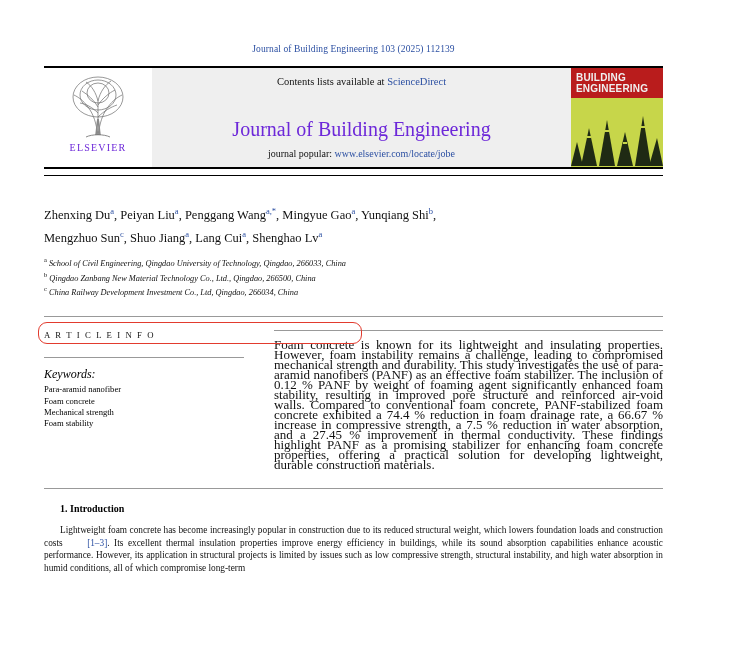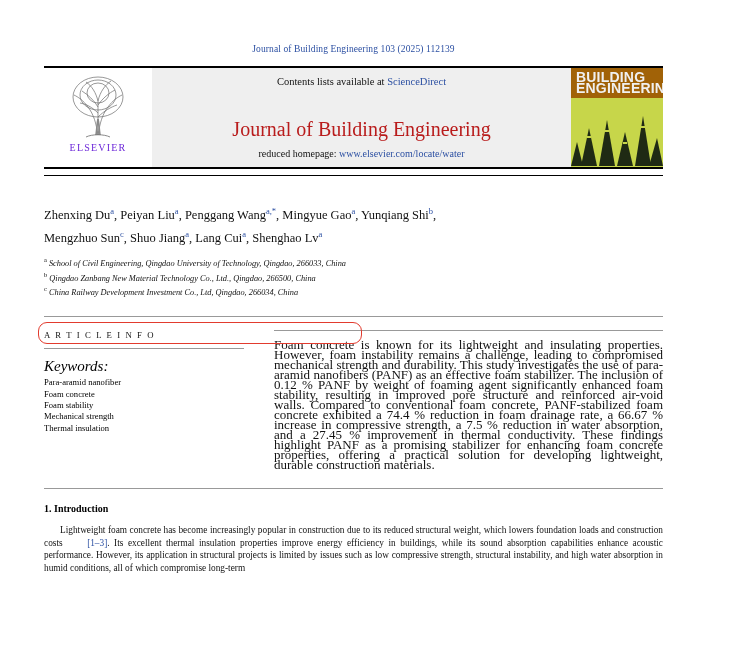--- a/index.html
+++ b/index.html
@@ -69,44 +69,44 @@
     padding: 8px 0 8px 0;
     box-sizing: border-box;
   }
   .contents-line {
     font-size: 10.5px;
     color: #111;
   }
   .contents-line a { color: #2b4fa2; text-decoration: none; }
   .journal-title {
     font-size: 20px;
-    color: #b91c1c;
+    color: #6d28d9;
     font-family: "Liberation Serif", serif;
     margin-top: 24px;
   }
   .homepage-line {
     font-size: 10px;
     color: #111;
   }
   .homepage-line a { color: #2b4fa2; text-decoration: none; }
   .cover-block {
     flex: 0 0 92px;
     width: 92px;
     background: #1d1d1d;
     position: relative;
     overflow: hidden;
   }
   .cover-top {
     position: absolute;
     top: 0; left: 0; right: 0;
     height: 30px;
-    background: #a16207;
+    background: #b91c1c;
     color: #f0f0f0;
     font-family: "Liberation Sans", sans-serif;
-    font-size: 14px;
+    font-size: 10px;
     font-weight: bold;
     line-height: 11px;
     padding: 4px 4px 0 5px;
     box-sizing: border-box;
     letter-spacing: 0.2px;
   }
   .cover-art {
     position: absolute;
     top: 30px; left: 0; right: 0; bottom: 0;
     background: #c8d64b;
@@ -172,25 +172,25 @@
     display: flex;
     gap: 30px;
   }
   .col-info { flex: 0 0 200px; }
   .col-abs  { flex: 1 1 auto; }
   .col-head {
     font-size: 8.7px;
     letter-spacing: 1.6px;
     color: #111;
     font-family: "Liberation Serif", serif;
-    margin-bottom: 8px;
+    margin-bottom: 17px;
   }
   .col-rule { border-top: 1px solid #999; margin-bottom: 9px; }
   .kw-title {
-    font-size: 15px;
+    font-size: 12px;
     font-style: italic;
     margin-bottom: 2px;
   }
   .kw-list { font-size: 8.6px; line-height: 11.4px; }
   .abstract-text {
     font-size: 13px;
     line-height: 10px;
     text-align: justify;
     color: #111;
   }
@@ -200,21 +200,21 @@
     margin: 18px 44px 0 44px;
     border-top: 1px solid #999;
   }
   .intro {
     margin: 0 44px;
     padding-top: 14px;
   }
   .intro h2 {
     font-size: 10px;
     font-weight: bold;
-    margin: 0 0 10px 0;
+    margin: 0 0 10px 16px;
     font-family: "Liberation Serif", serif;
   }
   .intro p {
     font-size: 9.3px;
     line-height: 12.6px;
     text-align: justify;
     margin: 0;
     text-indent: 16px;
     color: #111;
   }
@@ -254,21 +254,21 @@
       </svg>
       <div class="elsevier-word">ELSEVIER</div>
     </div>
 
     <div class="center-block">
       <div class="contents-line">
         <span>Contents lists available at </span><a href="#">ScienceDirect</a>
       </div>
       <div class="journal-title">Journal of Building Engineering</div>
       <div class="homepage-line">
-        <span>reduced homepage: </span><a href="#">www.elsevier.com/locate/water</a>
+        <span>journal popular: </span><a href="#">www.elsevier.com/locate/jobe</a>
       </div>
     </div>
 
     <div class="cover-block">
       <div class="cover-top">
         <div>BUILDING</div>
         <div>ENGINEERING</div>
       </div>
       <div class="cover-art">
         <svg width="92" height="73" viewBox="0 0 92 73">
@@ -313,23 +313,22 @@
   <div class="rule-section"></div>
 
   <div class="two-col">
     <div class="col-info">
       <div class="col-head">A R T I C L E   I N F O</div>
       <div class="col-rule"></div>
       <div class="kw-title">Keywords:</div>
       <div class="kw-list">
         <div>Para-aramid nanofiber</div>
         <div>Foam concrete</div>
+        <div>Mechanical strength</div>
         <div>Foam stability</div>
-        <div>Mechanical strength</div>
-        <div>Thermal insulation</div>
       </div>
     </div>
 
     <div class="col-abs">
       <div class="col-rule"></div>
       <div class="abstract-text">Foam concrete is known for its lightweight and insulating properties. However, foam instability remains a challenge, leading to compromised mechanical strength and durability. This study investigates the use of para-aramid nanofibers (PANF) as an effective foam stabilizer. The inclusion of 0.12 % PANF by weight of foaming agent significantly enhanced foam stability, resulting in improved pore structure and reinforced air-void walls. Compared to conventional foam concrete, PANF-stabilized foam concrete exhibited a 74.4 % reduction in foam drainage rate, a 66.67 % increase in compressive strength, a 7.5 % reduction in water absorption, and a 27.45 % improvement in thermal conductivity. These findings highlight PANF as a promising stabilizer for enhancing foam concrete properties, offering a practical solution for developing lightweight, durable construction materials.</div>
     </div>
   </div>
 
   <div class="intro-rule"></div>

